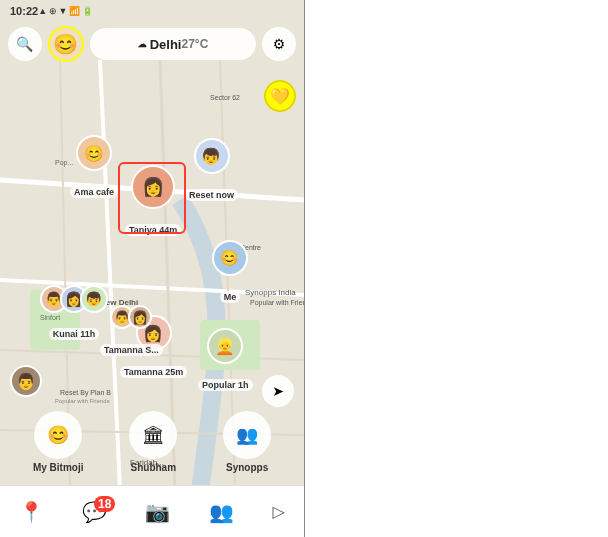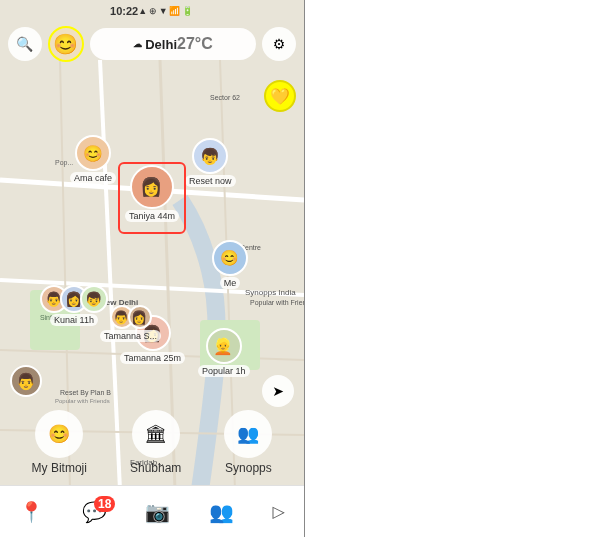--- a/index.html
+++ b/index.html
@@ -20,21 +20,21 @@
       background: #c8d8c0;
     }
 
     
     .status-bar {
       position: absolute;
       top: 0; left: 0; right: 0;
       height: 22px;
       display: flex;
       align-items: center;
-      justify-content: center;
+      justify-content: flex-start;
       padding: 0 10px;
       z-index: 100;
     }
 
     .status-time {
       font-size: 11px;
       font-weight: 700;
       color: #333;
     }
 
@@ -171,23 +171,23 @@
       height: 48px;
       border-radius: 50%;
       background: rgba(255,255,255,0.9);
       display: flex;
       align-items: center;
       justify-content: center;
       font-size: 18px;
     }
 
     .bottom-btn-label {
-      font-size: 12px;
+      font-size: 10px;
       color: #333;
-      font-weight: 400;
+      font-weight: 700;
     }
 
     
     .pin {
       position: absolute;
       display: flex;
       flex-direction: column;
       align-items: center;
       z-index: 50;
     }
@@ -200,27 +200,27 @@
       display: flex;
       align-items: center;
       justify-content: center;
       font-size: 20px;
       background: #f5c0a0;
       overflow: hidden;
     }
 
     .pin-label {
       font-size: 9px;
-      font-weight: 400;
+      font-weight: 700;
       color: #333;
       background: rgba(255,255,255,0.8);
       border-radius: 8px;
       padding: 1px 4px;
       white-space: nowrap;
-      margin-top: 1px;
+      margin-top: 15px;
     }
 
     
     .red-box {
       position: absolute;
       border: 2px solid #ff3b30;
       border-radius: 6px;
       z-index: 60;
     }
 
@@ -313,21 +313,21 @@
   </div>
 
   <div class="top-bar">
     <div class="icon-btn">🔍</div>
     <div class="avatar-circle">
       <span style="font-size:20px">😊</span>
     </div>
     <div class="city-pill">
       <span style="font-size:9px;margin-right:3px">☁</span>
       <span>Delhi</span>
-      <span style="font-size:16px;color:#777;margin-left:0">27°C</span>
+      <span style="font-size:12px;color:#777;margin-left:0">27°C</span>
     </div>
     <div class="icon-btn">⚙</div>
   </div>
 
   <div class="floating-badge">💛</div>
 
   <div class="pin" style="top:135px;left:70px">
     <div class="pin-avatar" style="background:#f0c8a0;font-size:16px;">😊</div>
     <div class="pin-label">Ama cafe</div>
   </div>

